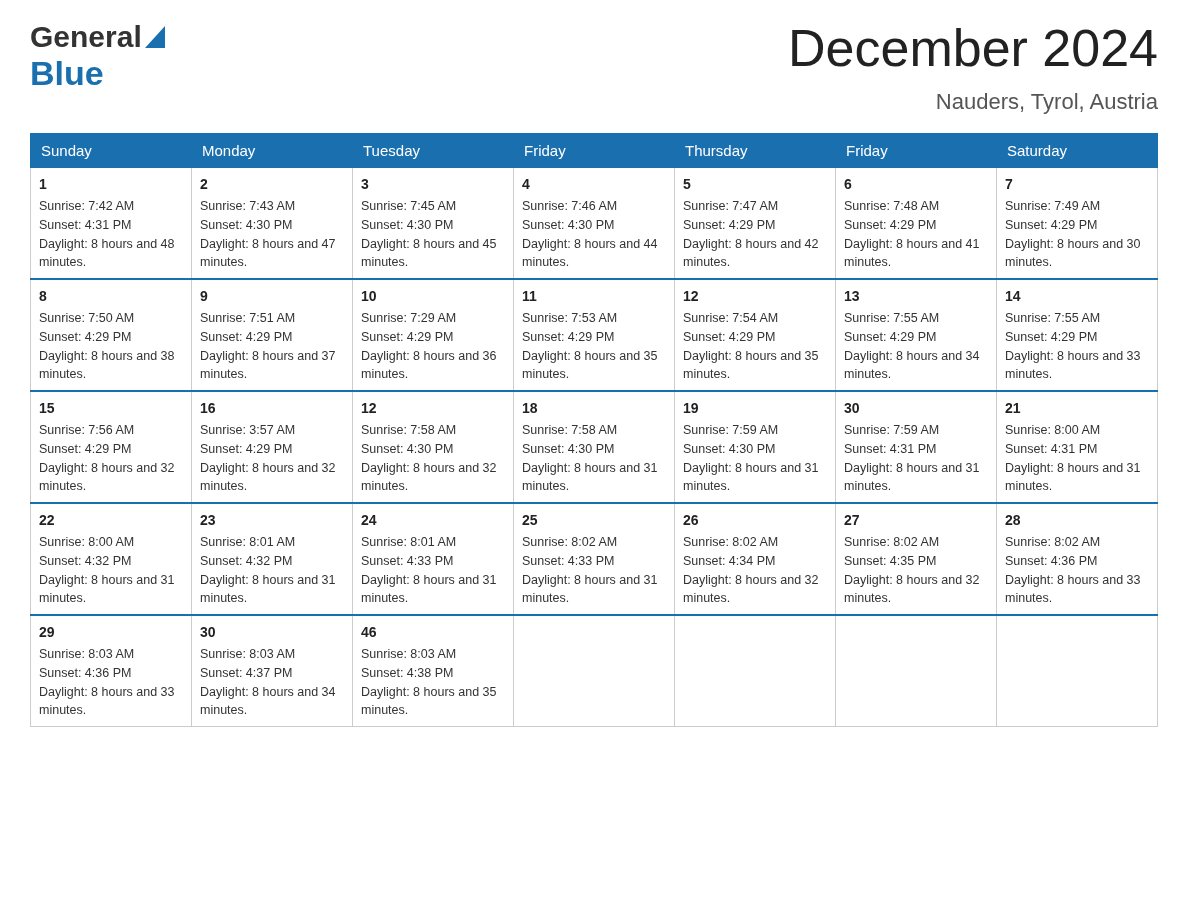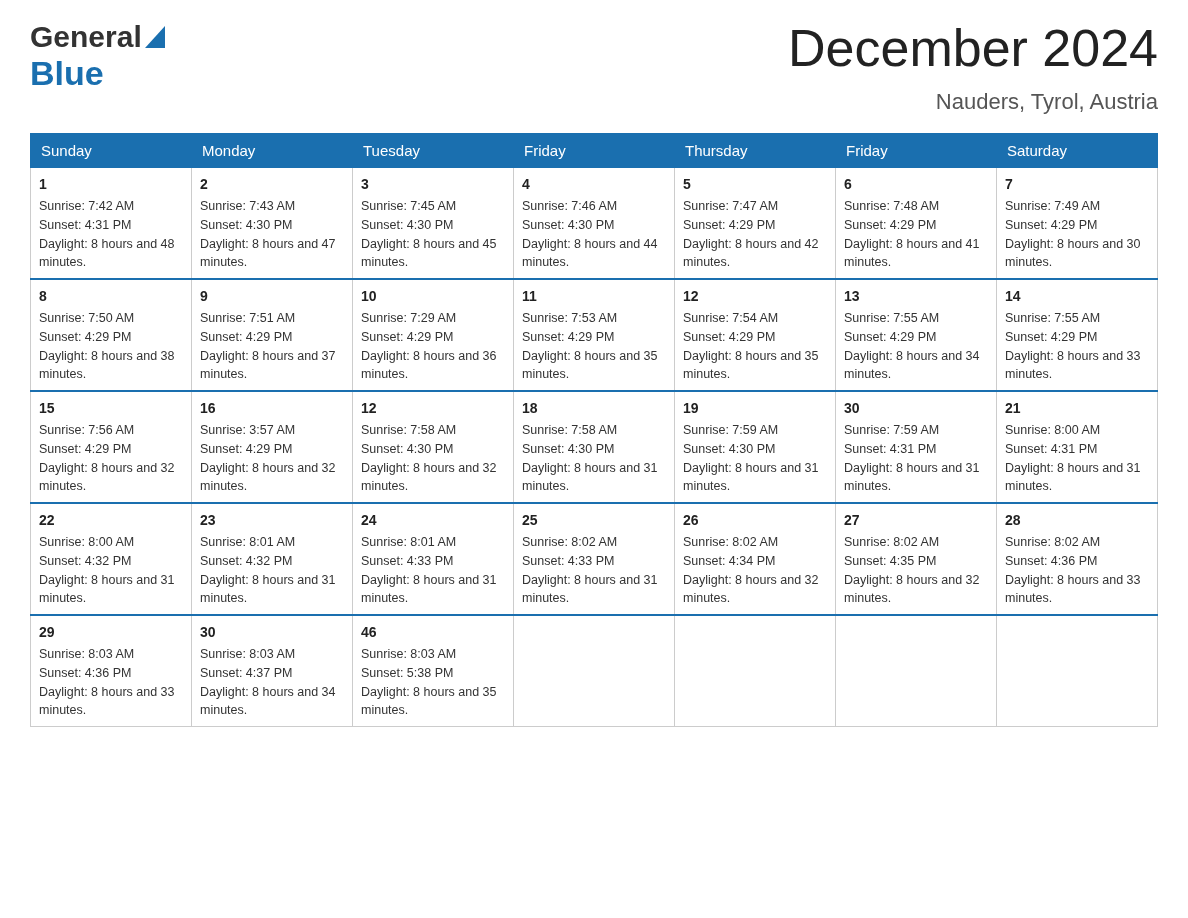--- a/index.html
+++ b/index.html
@@ -293,21 +293,21 @@
         </td>
         <td>
           <span class="day-num">30</span>
           <div>Sunrise: 8:03 AM</div>
           <div>Sunset: 4:37 PM</div>
           <div>Daylight: 8 hours and 34 minutes.</div>
         </td>
         <td>
           <span class="day-num">46</span>
           <div>Sunrise: 8:03 AM</div>
-          <div>Sunset: 5:38 PM</div>
+          <div>Sunset: 4:38 PM</div>
           <div>Daylight: 8 hours and 35 minutes.</div>
         </td>
         <td class="empty"></td>
         <td class="empty"></td>
         <td class="empty"></td>
         <td class="empty"></td>
       </tr>
     </tbody>
 </table>
 

